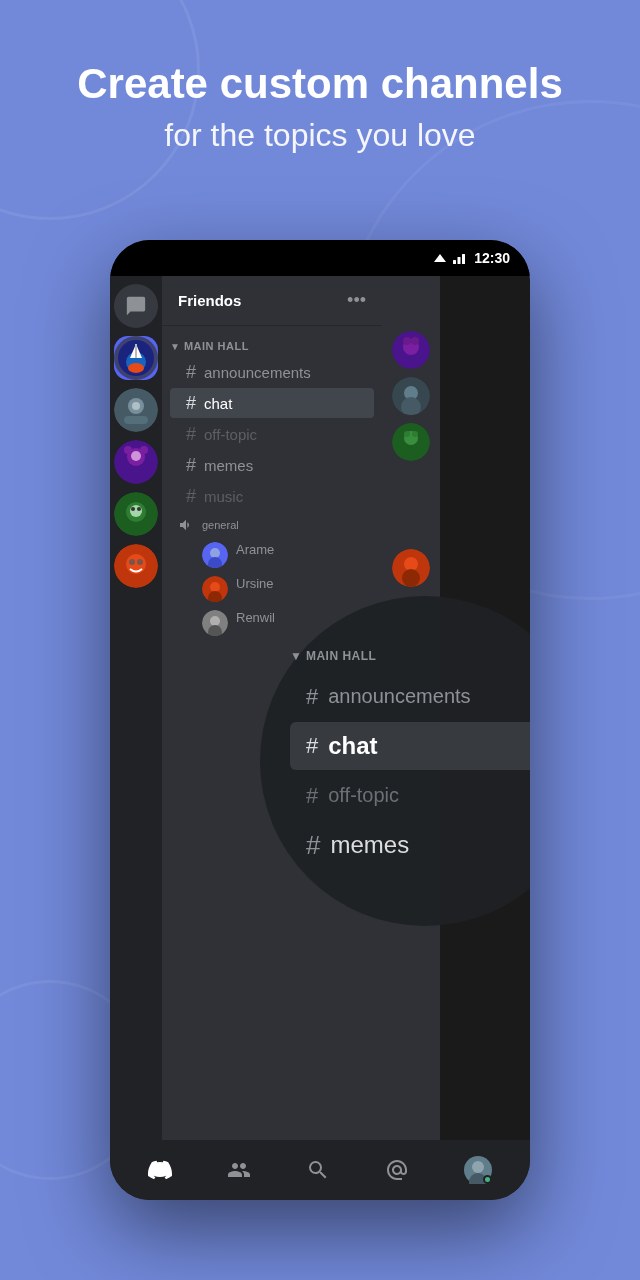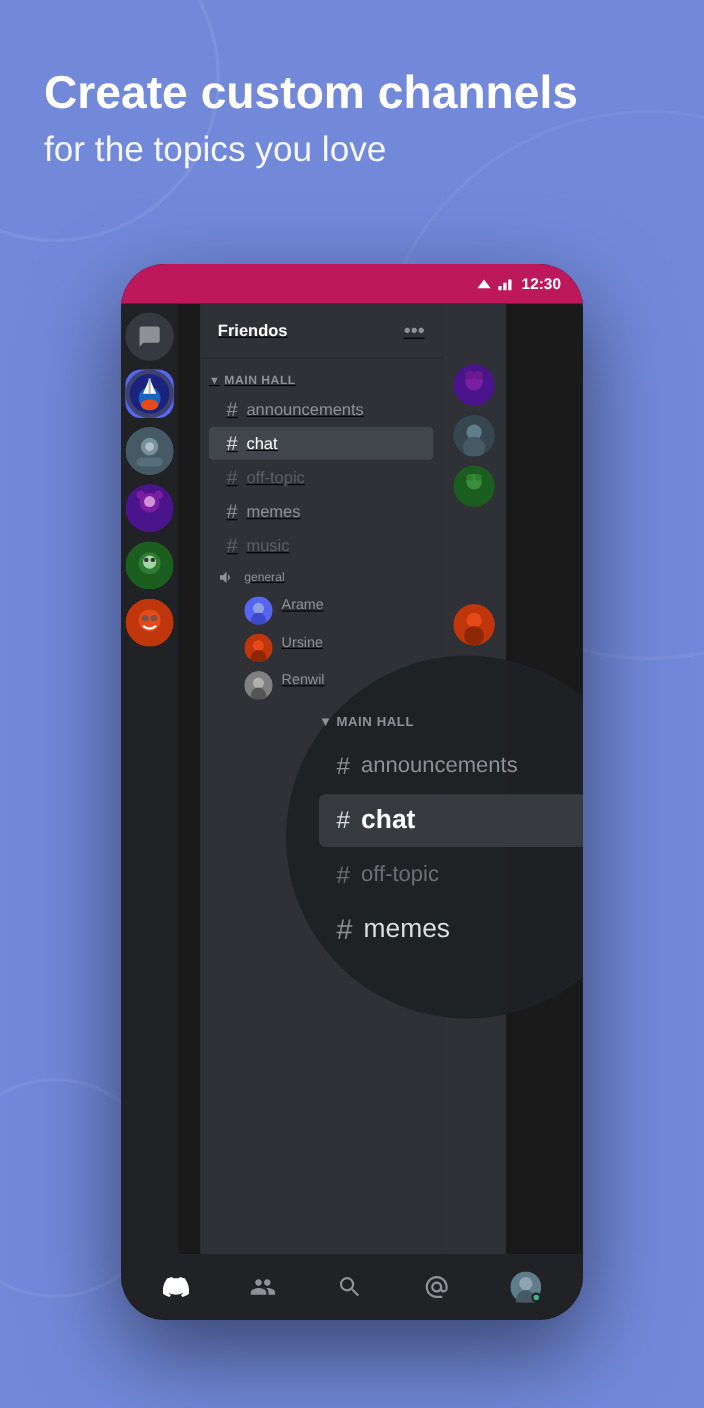--- a/index.html
+++ b/index.html
@@ -14,21 +14,21 @@
 
     
     .bg-decoration {
       position: absolute;
       border-radius: 50%;
       border: 2px solid rgba(255,255,255,0.15);
       pointer-events: none;
     }
 
     .headline-area {
-      text-align: left;
+      text-align: center;
       padding: 60px 40px 30px;
       position: relative;
       z-index: 2;
     }
     .headline-title {
       font-size: 42px;
       font-weight: 800;
       color: #ffffff;
       line-height: 1.15;
       margin-bottom: 8px;
@@ -57,21 +57,21 @@
       background: #1a1a1a;
       border-radius: 40px;
       padding: 0;
       box-shadow: 0 30px 80px rgba(0,0,0,0.5);
       overflow: hidden;
       position: relative;
     }
 
     
     .status-bar {
-      background: #be185d;
+      background: #000000;
       height: 36px;
       display: flex;
       align-items: center;
       justify-content: flex-end;
       padding: 16px 20px;
       gap: 8px;
     }
     .status-time {
       color: white;
       font-size: 14px;
@@ -414,21 +414,21 @@
             <svg width="44" height="44" viewBox="0 0 44 44">
               <circle cx="22" cy="22" r="22" fill="#bf360c"></circle>
               <circle cx="22" cy="20" r="10" fill="#e64a19"></circle>
               <circle cx="18" cy="18" r="3" fill="#795548"></circle>
               <circle cx="26" cy="18" r="3" fill="#795548"></circle>
               <path d="M16 25 Q22 30 28 25" stroke="white" stroke-width="2" fill="none"></path>
             </svg>
           </div>
         </div>
 
-        <div style="margin-left:72px; width:220px; background:#2f3136; display:flex; flex-direction:column; overflow:hidden;text-decoration:underline;">
+        <div style="margin-left:52px; width:220px; background:#2f3136; display:flex; flex-direction:column; overflow:hidden;">
 
           <div class="server-header">
             <span class="server-name">Friendos</span>
             <span class="server-menu-dots">•••</span>
           </div>
 
           <div class="channels-list">
 
             <div class="category-header">
               <span class="category-arrow">▼</span>

